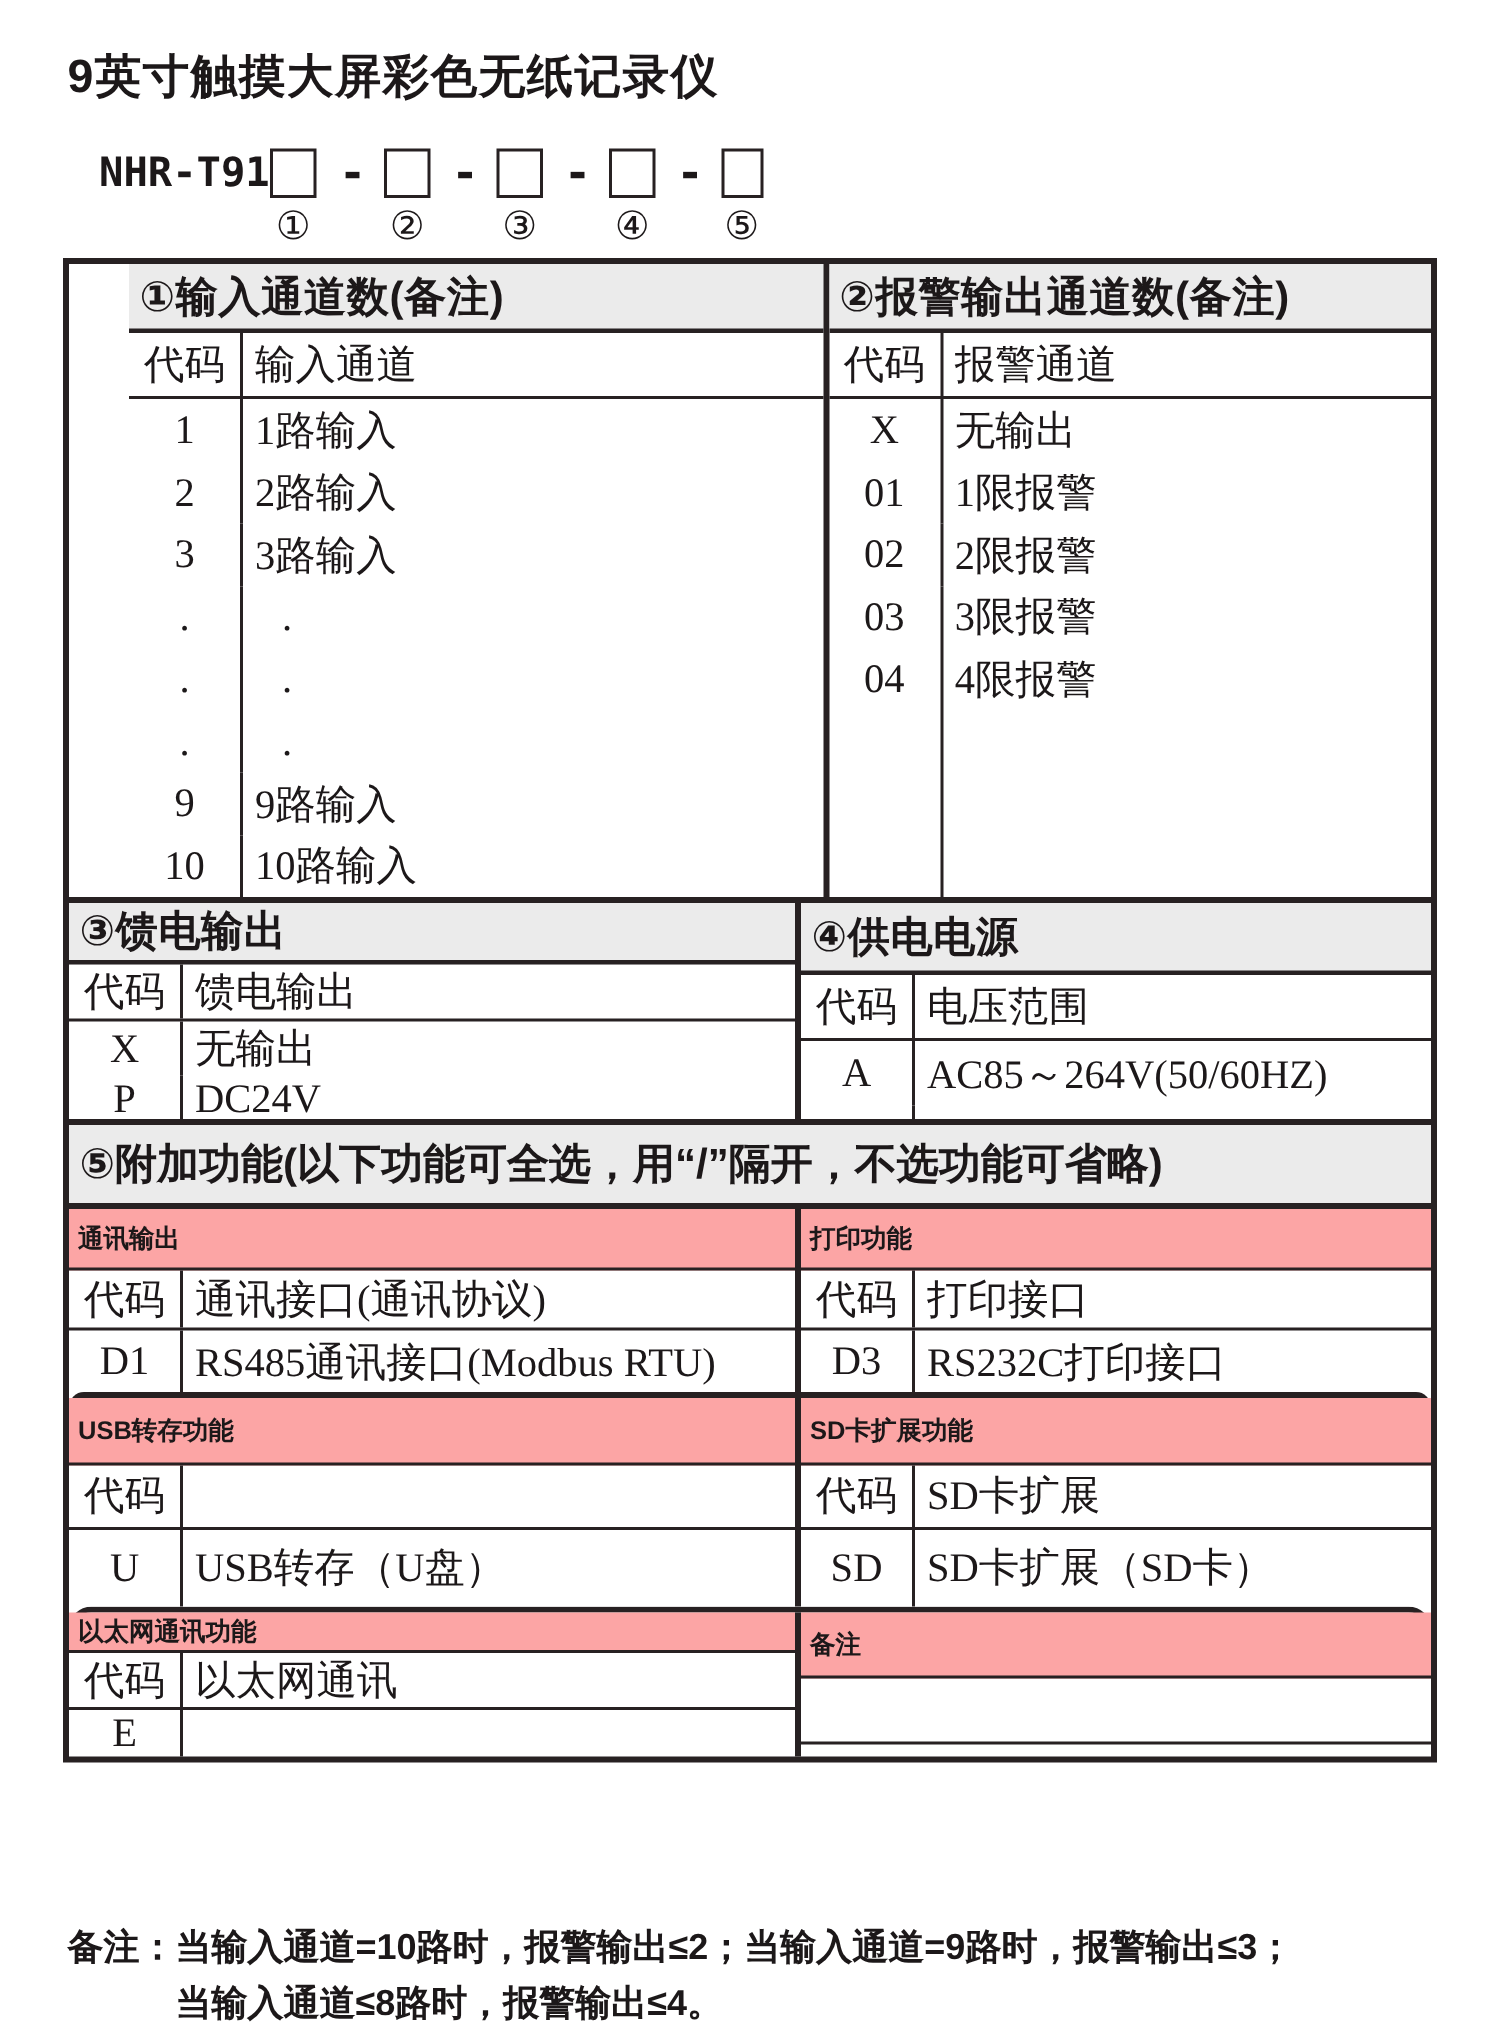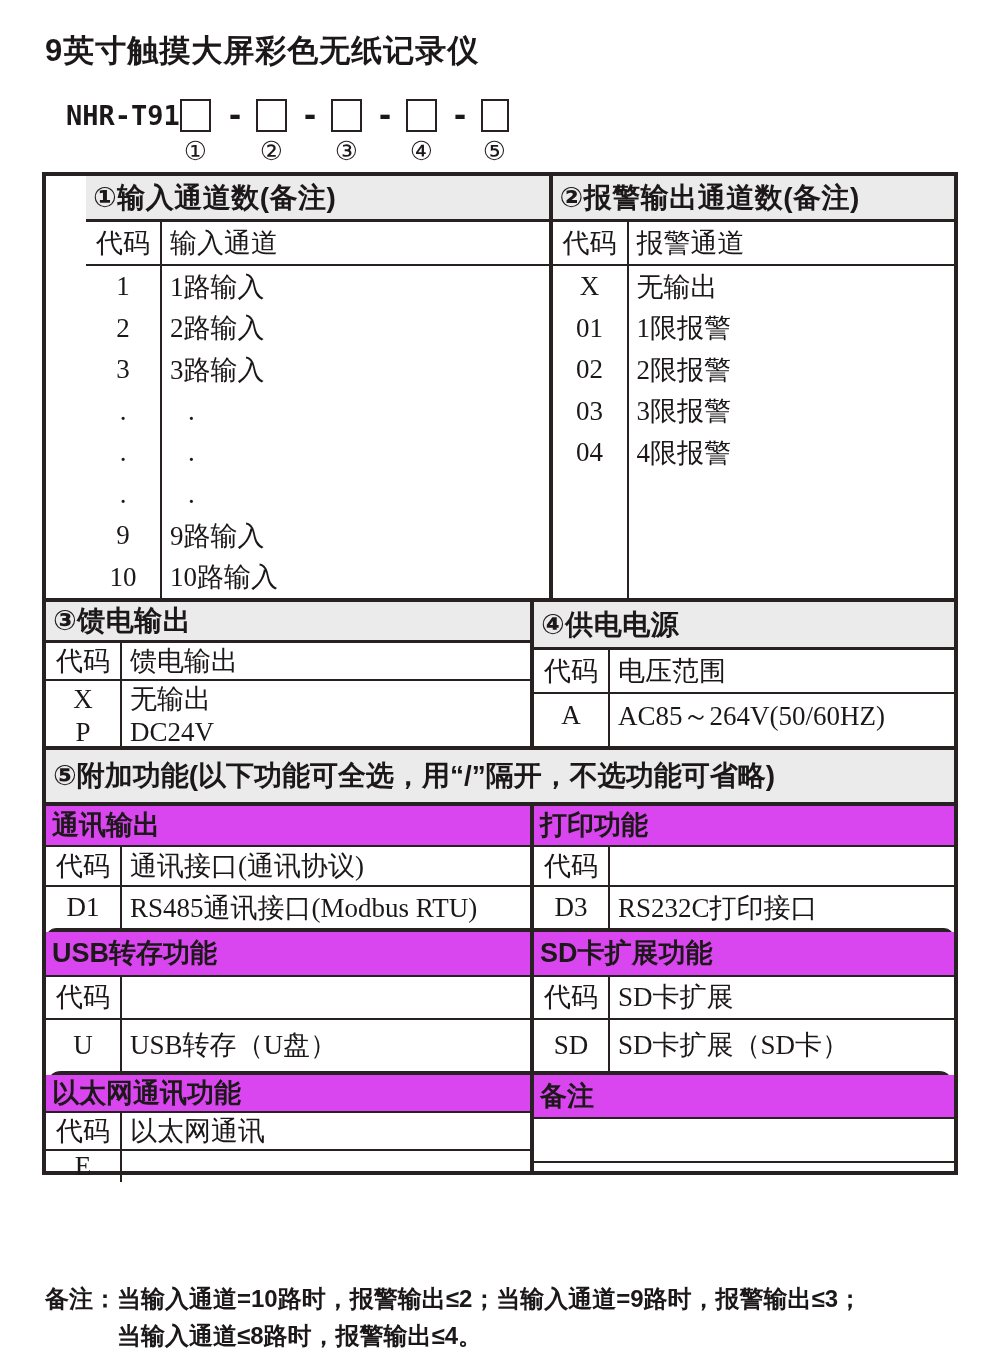--- a/index.html
+++ b/index.html
@@ -64,23 +64,23 @@
     display:flex;align-items:center;padding-left:7px;
     font-size:28px;font-weight:bold;letter-spacing:0.5px;
     font-family:"Liberation Sans","DejaVu Sans",sans-serif;
   }
   .fullhdr{
     height:52px;background:var(--hbg);
     display:flex;align-items:center;padding-left:7px;
     font-size:28px;font-weight:bold;
   }
   .subhdr{
-    background:#d946ef;border-bottom:2px solid var(--bd);
+    background:#fca5a5;border-bottom:2px solid var(--bd);
     display:flex;align-items:center;padding-left:6px;
-    font-size:27px;font-weight:bold;
+    font-size:17px;font-weight:bold;
   }
   .row{display:flex;align-items:stretch;
     font-family:"Liberation Serif","DejaVu Serif",serif;font-size:27px;}
   .colrow{border-bottom:2px solid var(--bd);}
   .code{
     width:76px;flex:none;border-right:2px solid var(--bd);
     display:flex;align-items:center;justify-content:center;
   }
   .val{flex:1;display:flex;align-items:center;padding-left:8px;}
   .val.dot{padding-left:26px;}
@@ -250,20 +250,21 @@
         <div class="row data">
           <div class="code">D1</div>
           <div class="val">RS485通讯接口(Modbus RTU)</div>
         </div>
       </div>
       <div class="vdiv"></div>
       <div class="half r">
         <div class="subhdr">打印功能</div>
         <div class="row colrow">
           <div class="code">代码</div>
+          <div class="val">打印接口</div>
         </div>
         <div class="row data">
           <div class="code">D3</div>
           <div class="val">RS232C打印接口</div>
         </div>
       </div>
     </div>
 
     <div class="block bE">
       <div class="half l">

